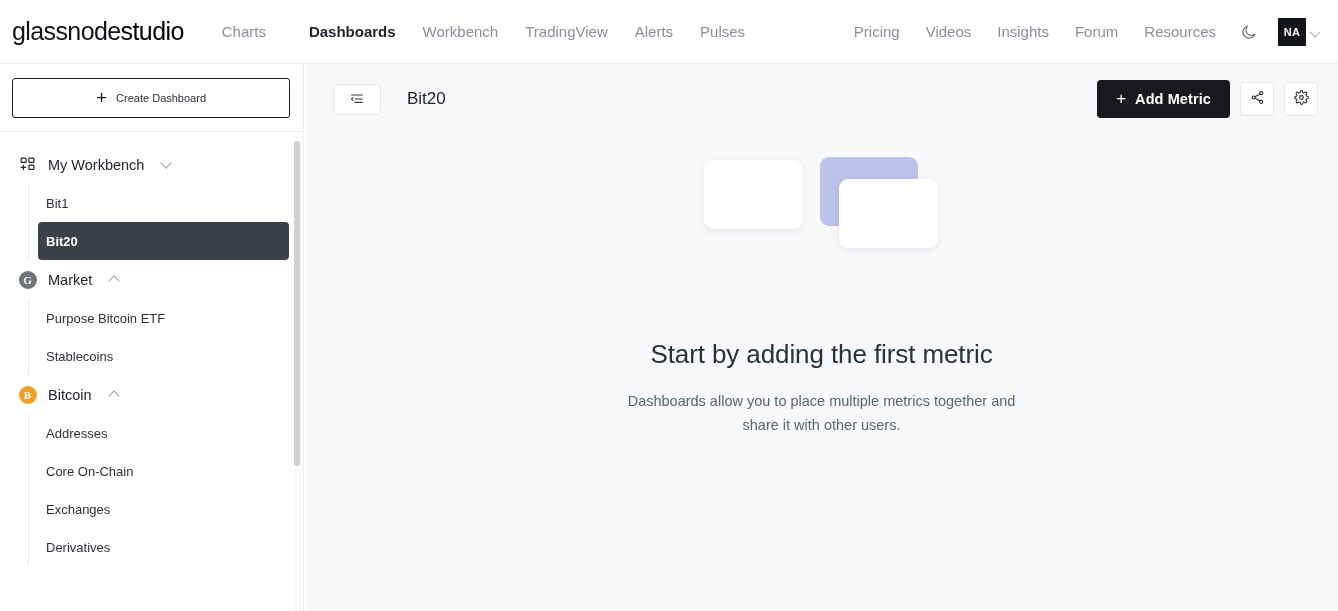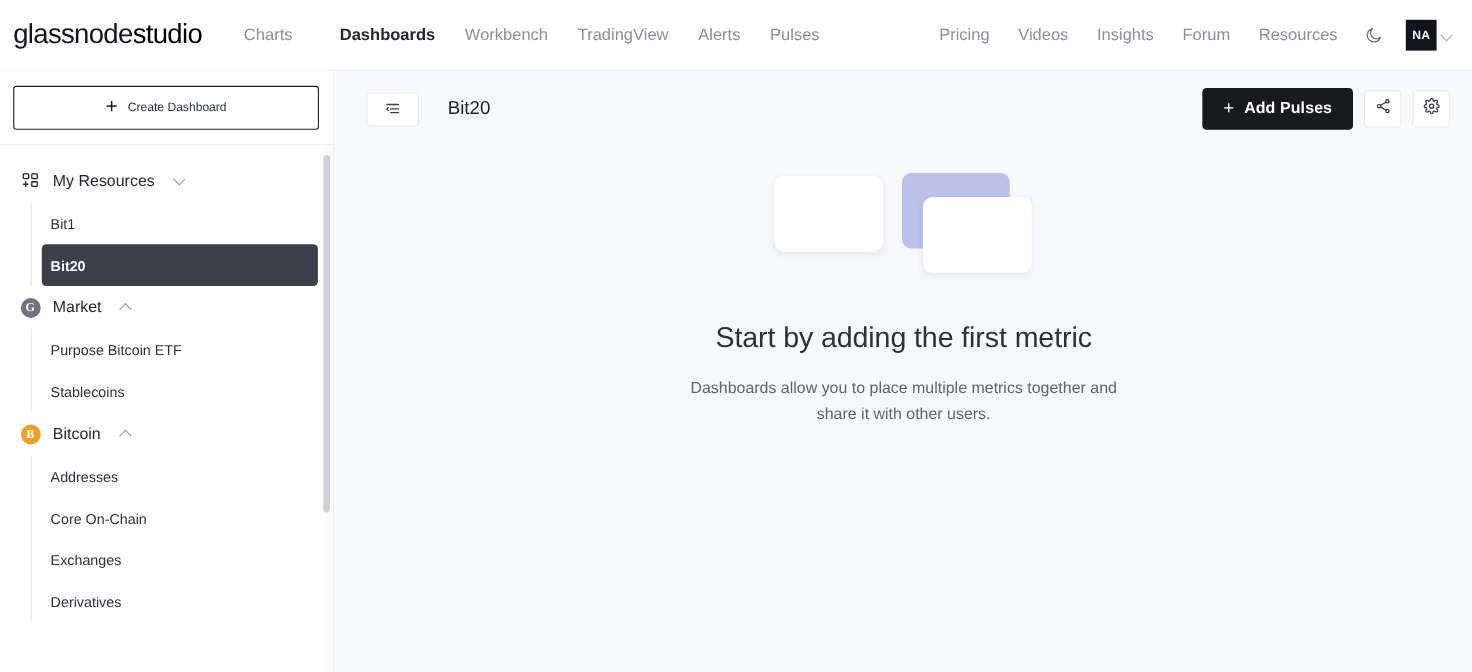--- a/index.html
+++ b/index.html
@@ -247,20 +247,21 @@
     left: 135px; top: 19px; width: 99px; height: 69px;
     background: #ffffff;
     box-shadow: 0 2px 7px rgba(60,70,100,0.10);
   }
   .empty-title {
     font-size: 26px;
     color: #2b303a;
     font-weight: 400;
     letter-spacing: -0.1px;
     margin-bottom: 20px;
+    margin-top: 48px;
   }
   .empty-sub {
     font-size: 14.5px;
     color: #5d646e;
     line-height: 1.63;
     text-align: center;
     max-width: 400px;
   }
 </style>
 </head>
@@ -317,21 +318,21 @@
 
     <div class="group-row">
       <span class="grp-icon">
         <svg width="17" height="17" viewBox="0 0 24 24" fill="none" stroke="#22262c" stroke-width="1.7" stroke-linecap="round" stroke-linejoin="round">
           <rect x="3" y="3" width="7" height="6" rx="1"></rect>
           <rect x="14" y="3" width="7" height="6" rx="1"></rect>
           <rect x="14" y="13" width="7" height="6" rx="1"></rect>
           <path d="M3.2 16.2h6M6.2 13.2v6"></path>
         </svg>
       </span>
-      <span class="group-label">My Resources</span>
+      <span class="group-label">My Workbench</span>
       <span class="caret down"></span>
     </div>
     <div class="children">
       <div class="child-row">Bit1</div>
       <div class="child-row selected">Bit20</div>
     </div>
 
     <div class="group-row">
       <span class="grp-icon">
         <span class="circ market">G</span>
@@ -367,21 +368,21 @@
       <svg width="16" height="16" viewBox="0 0 24 24" fill="none" stroke="#3a3f46" stroke-width="1.8" stroke-linecap="round">
         <path d="M4 6h16M9 12h11M9 17h11"></path>
         <path d="M6 10l-2.2 2L6 14"></path>
       </svg>
     </div>
     <div class="page-title">Bit20</div>
 
     <div class="hdr-right">
       <div class="add-metric">
         <span class="plus">+</span>
-        <span class="lbl">Add Pulses</span>
+        <span class="lbl">Add Metric</span>
       </div>
       <div class="sq-btn">
         <span>
           <svg width="15" height="15" viewBox="0 0 24 24" fill="none" stroke="#2f343a" stroke-width="1.8" stroke-linecap="round" stroke-linejoin="round">
             <circle cx="18" cy="5" r="2.4"></circle>
               <circle cx="6" cy="12" r="2.4"></circle>
               <circle cx="18" cy="19" r="2.4"></circle>
             <path d="M8.2 10.8l7.6-4.4M8.2 13.2l7.6 4.4"></path>
           </svg>
         </span>

